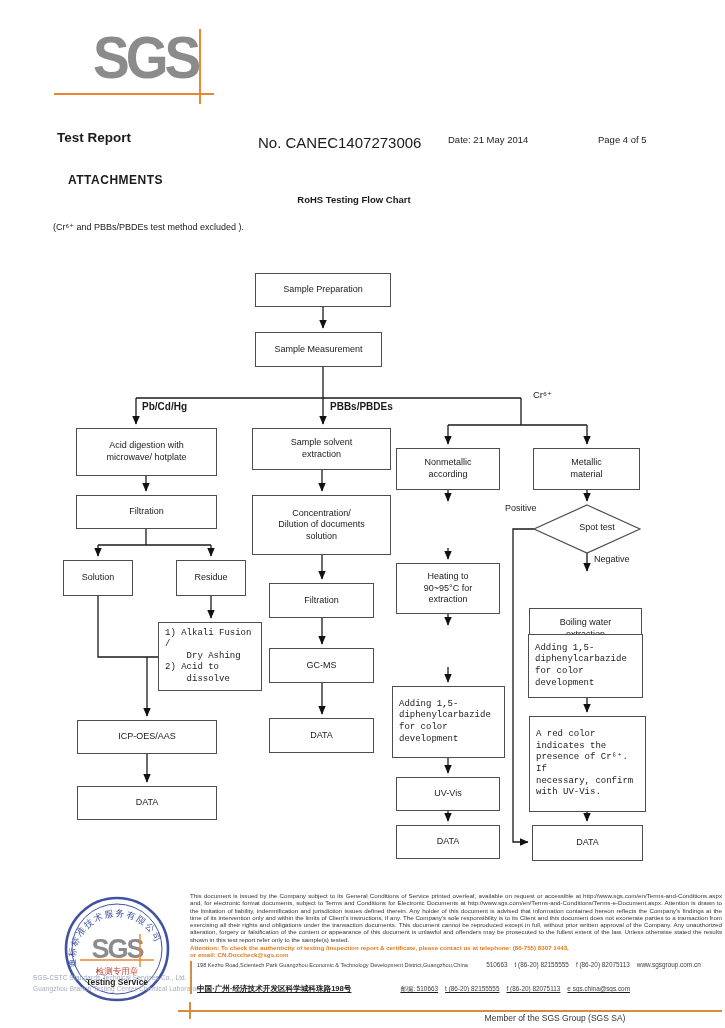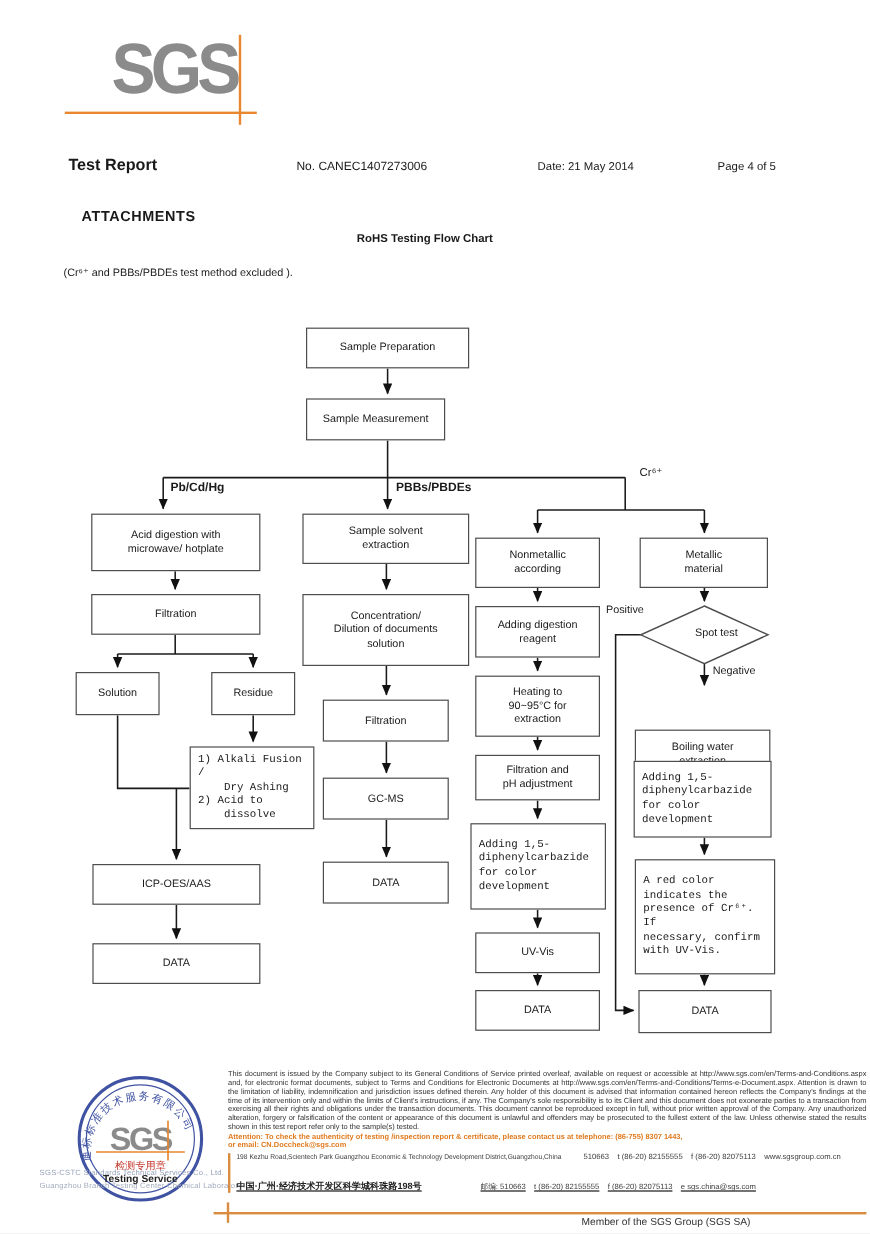--- a/index.html
+++ b/index.html
@@ -7,21 +7,21 @@
     position:relative;width:725px;height:1028px;margin:0 auto;background:#ffffff;
     font-family:"Liberation Sans","DejaVu Sans",sans-serif;color:#1a1a1a;overflow:hidden;
   }
   .abs{position:absolute;}
   
   .logo-sgs{left:93px;top:28px;font-size:55px;font-weight:bold;letter-spacing:-4px;
     color:#8b8b8b;line-height:1;transform:scaleY(1.08);transform-origin:top left;}
   .logo-vline{left:199px;top:29px;width:2px;height:75px;background:#e8872f;}
   .logo-hline{left:54px;top:93px;width:160px;height:2px;background:#e8872f;}
   .report-title{left:57px;top:130px;font-size:13.5px;font-weight:bold;}
-  .hdr-no{left:247px;top:134px;font-size:10px;}
+  .hdr-no{left:258px;top:134px;font-size:15px;}
   .hdr-date{left:448px;top:134px;font-size:9.5px;}
   .hdr-page{left:598px;top:134px;font-size:9.5px;text-align:center;}
   .attach-heading{left:68px;top:173px;font-size:12px;font-weight:bold;letter-spacing:0.5px;}
   .chart-title{left:254px;top:194px;width:200px;text-align:center;font-size:9.5px;font-weight:bold;}
   .note1{left:46px;top:208px;font-size:9px;}
   .note2{left:53px;top:222px;font-size:9px;}
   
   .fc-svg{left:0;top:0;pointer-events:none;}
   .fc-node{position:absolute;border:1px solid #4d4d4d;background:#fff;
     display:flex;align-items:center;justify-content:center;text-align:center;
@@ -103,21 +103,21 @@
       <line x1="587" y1="553" x2="587" y2="571" marker-end="url(#arw)"></line>
       <line x1="587" y1="616" x2="587" y2="630" marker-end="url(#arw)"></line>
       <line x1="587" y1="698" x2="587" y2="712" marker-end="url(#arw)"></line>
       <line x1="587" y1="812" x2="587" y2="821" marker-end="url(#arw)"></line>
       <polyline points="534,529 513,529 513,842 528,842" marker-end="url(#arw)"></polyline>
       <polygon points="587,505 640,529 587,553 534,529" fill="#ffffff" stroke="#4d4d4d" stroke-width="1.2"></polygon>
     </g>
   </svg>
 
   <div class="fc-node" style="left:255px;top:273px;width:136px;height:34px">Sample Preparation</div>
-  <div class="fc-node" style="left:255px;top:332px;width:116px;height:35px">Sample Measurement</div>
+  <div class="fc-node" style="left:255px;top:332px;width:127px;height:35px">Sample Measurement</div>
 
   <div class="fc-node" style="left:76px;top:428px;width:141px;height:48px">Acid digestion with
 microwave/ hotplate</div>
   <div class="fc-node" style="left:76px;top:495px;width:141px;height:34px">Filtration</div>
   <div class="fc-node" style="left:63px;top:560px;width:70px;height:36px">Solution</div>
   <div class="fc-node" style="left:176px;top:560px;width:70px;height:36px">Residue</div>
   <div class="fc-node fc-left" style="left:158px;top:622px;width:104px;height:69px">1) Alkali Fusion /
 &nbsp;&nbsp;&nbsp;&nbsp;Dry Ashing
 2) Acid to
 &nbsp;&nbsp;&nbsp;&nbsp;dissolve</div>
@@ -128,27 +128,23 @@
 extraction</div>
   <div class="fc-node" style="left:252px;top:495px;width:139px;height:60px">Concentration/
 Dilution of documents
 solution</div>
   <div class="fc-node" style="left:269px;top:583px;width:105px;height:35px">Filtration</div>
   <div class="fc-node" style="left:269px;top:648px;width:105px;height:35px">GC-MS</div>
   <div class="fc-node" style="left:269px;top:718px;width:105px;height:35px">DATA</div>
 
   <div class="fc-node" style="left:396px;top:448px;width:104px;height:42px">Nonmetallic
 according</div>
-  <div class="fc-node" style="left:396px;top:505px;width:104px;height:43px">Adding digestion
-reagent</div>
   <div class="fc-node" style="left:396px;top:563px;width:104px;height:51px">Heating to
 90~95°C for
 extraction</div>
-  <div class="fc-node" style="left:396px;top:629px;width:104px;height:38px">Filtration and
-pH adjustment</div>
   <div class="fc-node fc-left" style="left:392px;top:686px;width:113px;height:72px">Adding 1,5-
 diphenylcarbazide
 for color
 development</div>
   <div class="fc-node" style="left:396px;top:777px;width:104px;height:34px">UV-Vis</div>
   <div class="fc-node" style="left:396px;top:825px;width:104px;height:34px">DATA</div>
 
   <div class="fc-node" style="left:533px;top:448px;width:107px;height:42px">Metallic
 material</div>
   <div class="fc-label fc-spot" style="left:537px;top:523px;width:120px;text-align:center">Spot test</div>

